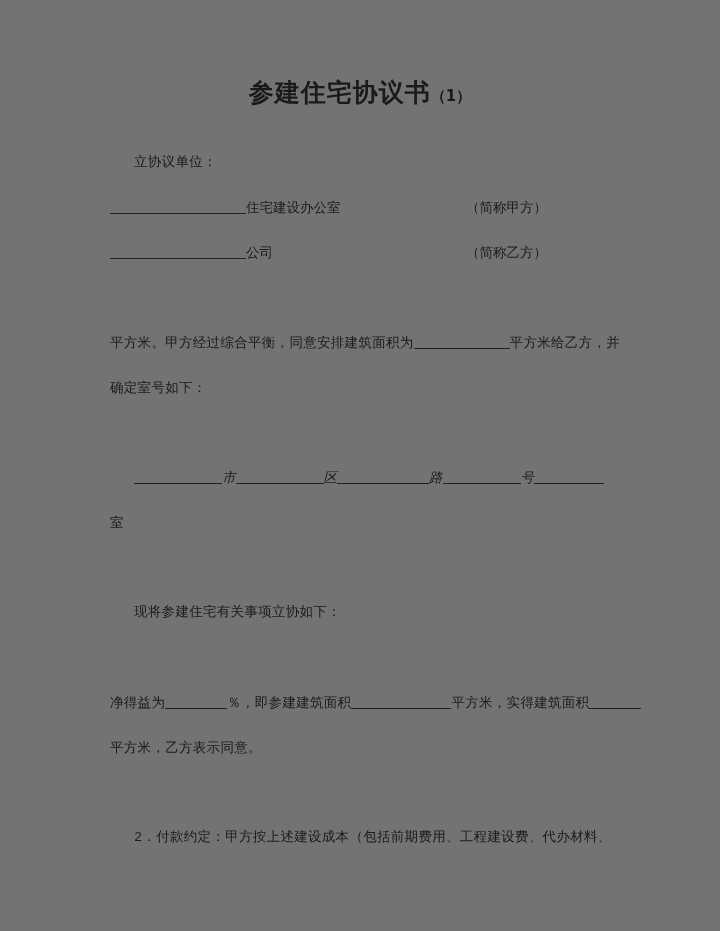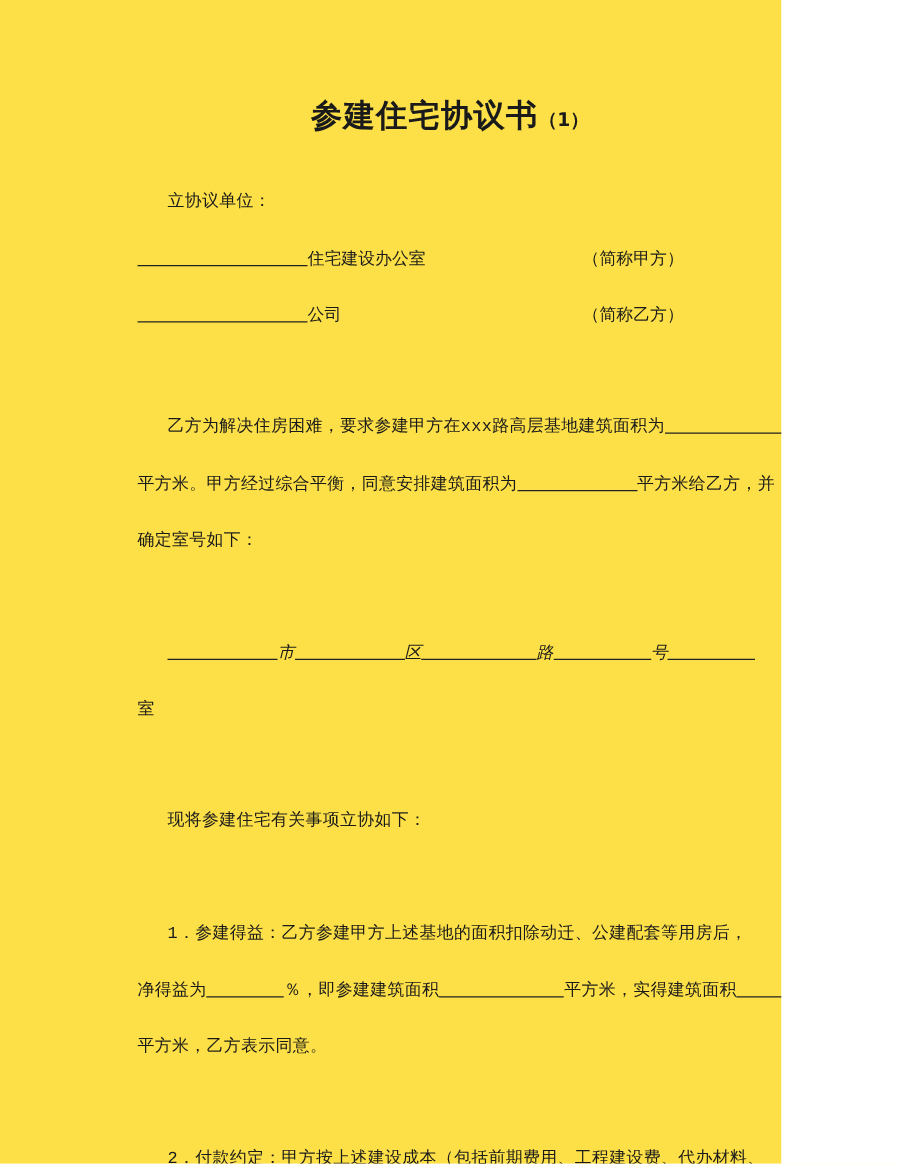--- a/index.html
+++ b/index.html
@@ -2,23 +2,23 @@
 <html><head>
 <meta charset="utf-8">
 <style>
   html, body {
     margin: 0;
     padding: 0;
     background: #ffffff;
   }
   .page {
     position: relative;
-    width: 625px;
+    width: 720px;
     height: 931px;
-    background: #fde047;
+    background: #737373;
     font-family: "DejaVu Sans", "Liberation Sans", sans-serif;
     color: #1a1a1a;
     overflow: hidden;
     box-sizing: border-box;
   }
 
   
   .doc-title {
     position: absolute;
     left: 0;
@@ -108,39 +108,37 @@
       <span class="party-note">（简称甲方）</span>
     </div>
 
     <div class="party-row">
       <span class="party-left"><span class="ul ul-w136"></span><span>公司</span></span>
       <span class="party-note">（简称乙方）</span>
     </div>
 
     <div class="blank-line"></div>
 
-    <p class="para indent-1"><span>乙方为解决住房困难，要求参建甲方在xxx路高层基地建筑面积为</span><span class="ul ul-w96"></span></p>
 
     <p class="para"><span>平方米。甲方经过综合平衡，同意安排建筑面积为</span><span class="ul ul-w96"></span><span>平方米给乙方，并</span></p>
 
     <p class="para">确定室号如下：</p>
 
     <div class="blank-line"></div>
 
     <div class="addr-row"><span class="ul ul-w88"></span><span>市</span><span class="ul ul-w88"></span><span>区</span><span class="ul ul-w92"></span><span>路</span><span class="ul ul-w78"></span><span>号</span><span class="ul ul-w70"></span></div>
 
     <p class="para">室</p>
 
     <div class="blank-line"></div>
 
     <p class="para indent-1">现将参建住宅有关事项立协如下：</p>
 
     <div class="blank-line"></div>
 
-    <p class="para indent-1"><span>1．</span><span>参建得益：</span><span>乙方参建甲方上述基地的面积扣除动迁、公建配套等用房后，</span></p>
 
     <p class="para"><span>净得益为</span><span class="ul ul-w62"></span><span>％，即参建建筑面积</span><span class="ul ul-w100"></span><span>平方米，实得建筑面积</span><span class="ul ul-w52"></span></p>
 
     <p class="para">平方米，乙方表示同意。</p>
 
     <div class="blank-line"></div>
 
     <p class="para indent-1"><span>2．</span><span>付款约定：</span><span>甲方按上述建设成本（包括前期费用、工程建设费、代办材料、</span></p>
 
   </div>

